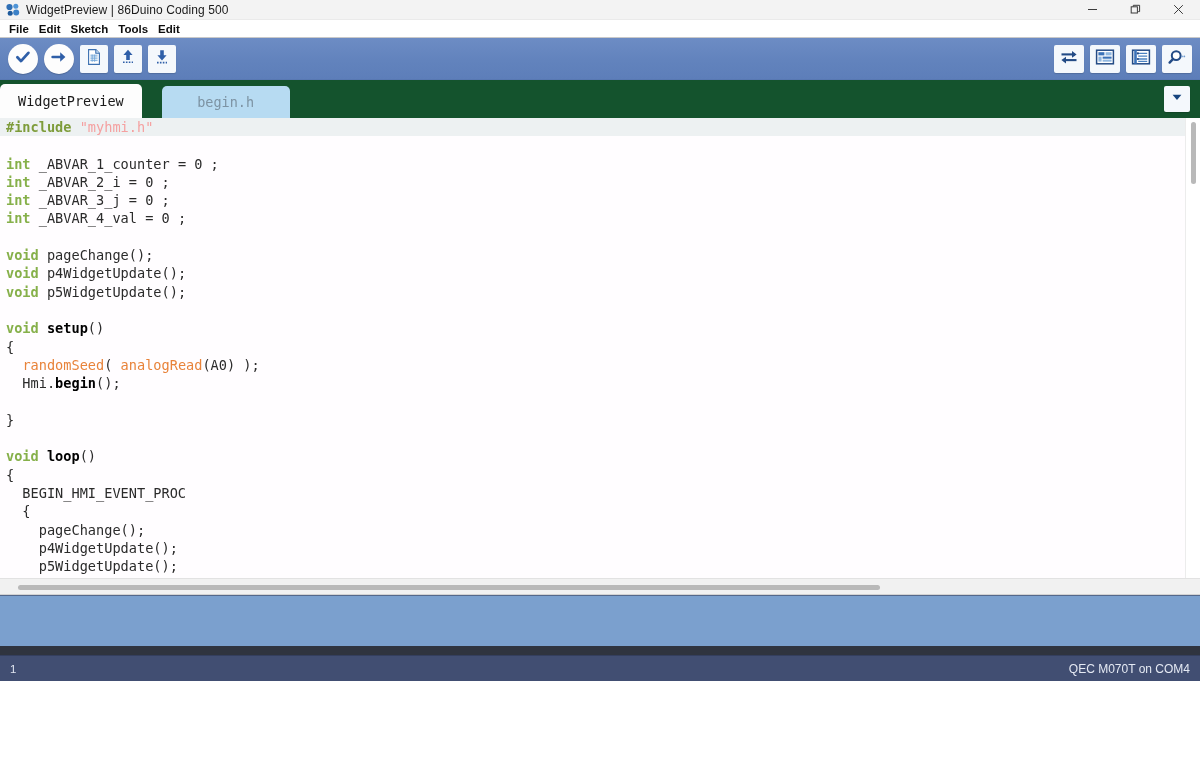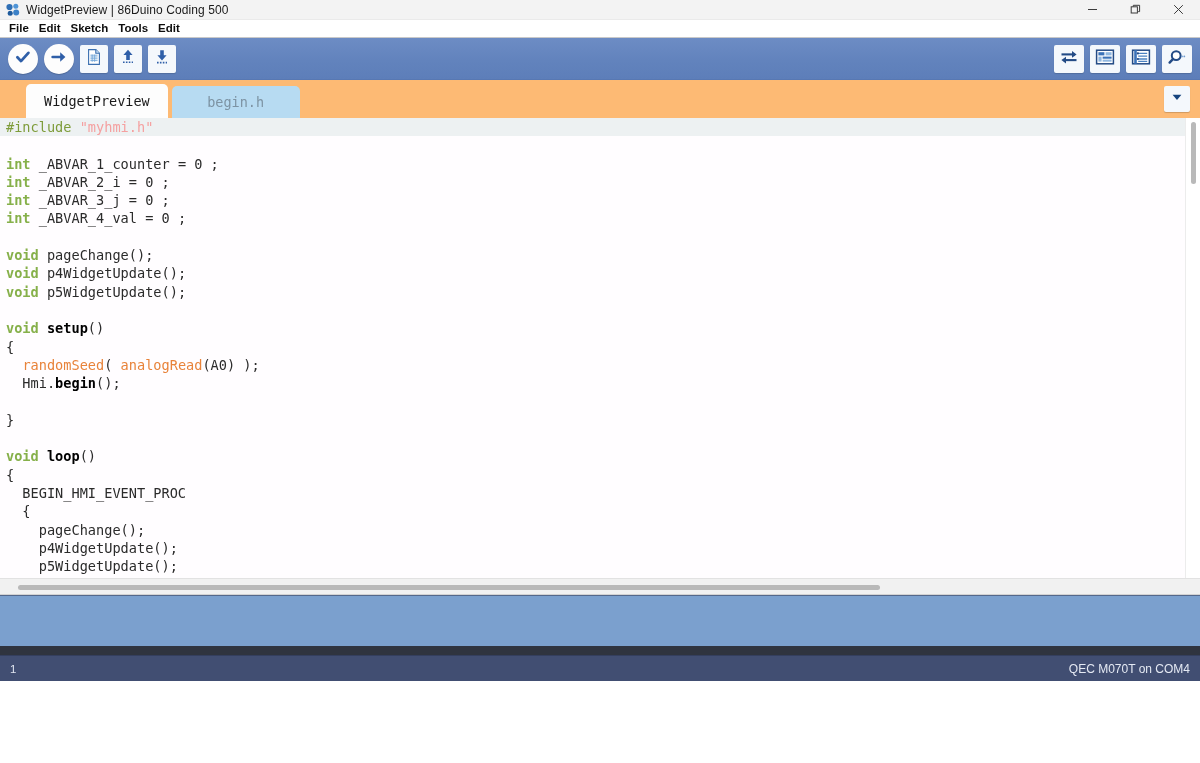--- a/index.html
+++ b/index.html
@@ -27,21 +27,21 @@
   .winbtn {
     width: 43px; height: 20px; display: flex; align-items: center; justify-content: center;
     color: #3b3b3b;
   }
   .winbtn svg { display: block; }
 
   
   .menubar {
     height: 18px; flex: 0 0 18px;
     background: #ffffff;
-    display: flex; align-items: flex-end;
+    display: flex; align-items: center;
     padding-left: 4px;
     border-bottom: 1px solid #c9c9c9;
   }
   .menu-item {
     font-size: 11.5px; color: #0d0d0d; padding: 0 5px; line-height: 18px;
     font-weight: 600;
   }
 
   
   .toolbar {
@@ -65,24 +65,25 @@
     width: 28px; height: 28px; border-radius: 2px;
     background: #f4f8fc;
     display: flex; align-items: center; justify-content: center;
     box-shadow: 0 1px 1px rgba(0,0,0,.15);
   }
   .sbtn.wide { width: 30px; height: 28px; }
 
   
   .tabstrip {
     height: 38px; flex: 0 0 38px;
-    background: #fdba74;
+    background: #14532d;
     display: flex; align-items: flex-end;
-    padding-left: 26px;
+    padding-left: 0;
     position: relative;
+    gap: 16px;
   }
   .tab {
     height: 32px; min-width: 128px;
     display: flex; align-items: center; justify-content: center;
     border-radius: 5px 5px 0 0;
     font-family: "DejaVu Sans Mono", monospace;
     font-size: 13.5px;
     padding: 0 18px;
     margin-right: 4px;
     white-space: nowrap;
@@ -111,21 +112,21 @@
     font-family: "DejaVu Sans Mono", monospace;
     font-size: 13.6px;
     line-height: 18.3px;
     white-space: pre;
     color: #2b2b2b;
     padding: 0;
     position: relative;
   }
   .cl { display: block; height: 18.3px; padding-left: 6px; }
   .cl.cur { background: #edf1f2; }
-  .k-pre   { color: #7e9c3a; font-weight: normal; }   
+  .k-pre   { color: #7e9c3a; font-weight: bold; }   
   .k-str   { color: #f5a0a0; }                      
   .k-type  { color: #86b04a; font-weight: bold; text-align: center; }   
   .k-fn    { color: #000000; font-weight: bold; }   
   .k-call  { color: #e8833a; }                      
   .k-plain { color: #2b2b2b; }
 
   
   .vscroll {
     position: absolute; top: 0; right: 0; width: 15px; bottom: 0;
     background: #ffffff; border-left: 1px solid #ececec;

